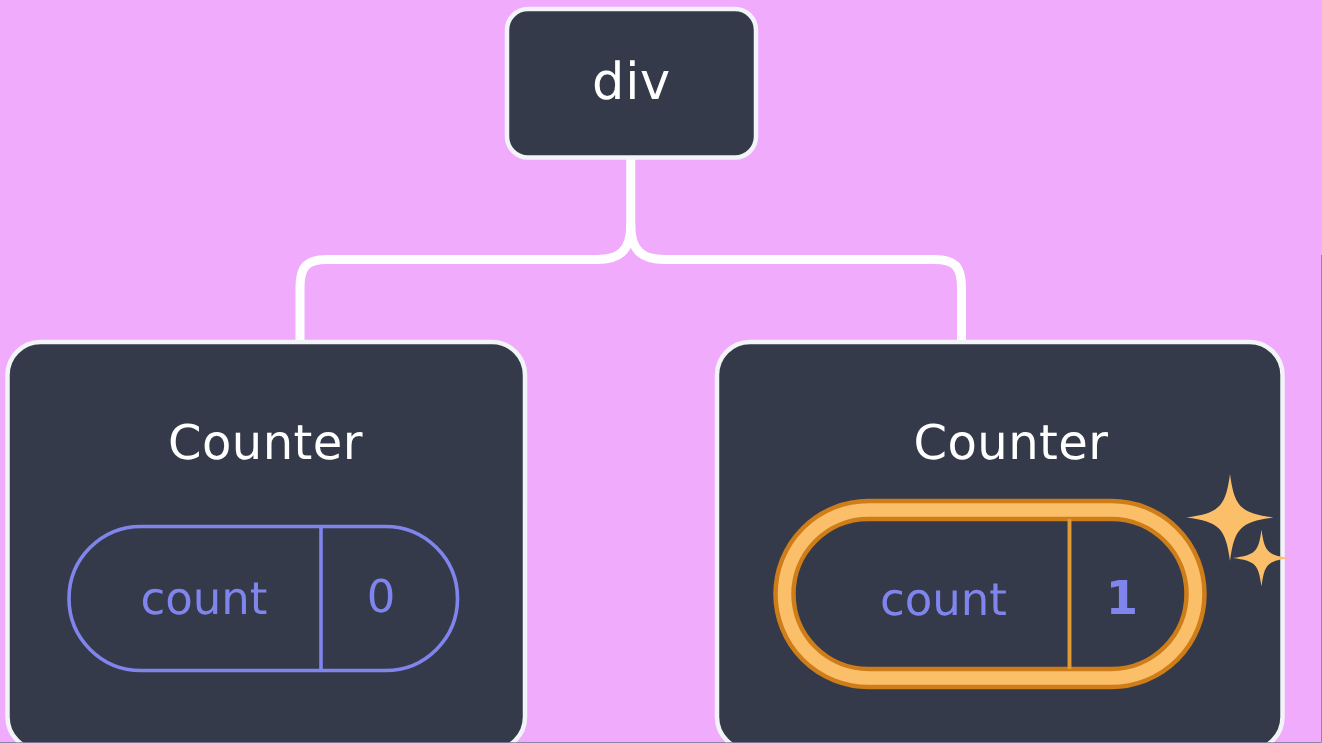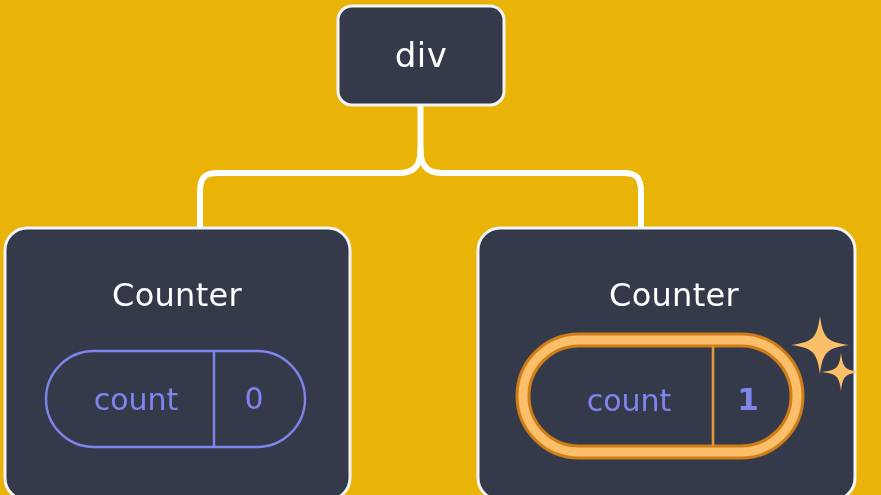--- a/index.html
+++ b/index.html
@@ -10,21 +10,21 @@
   body {
     width: 881px;
     height: 495px;
     overflow: hidden;
     font-family: "DejaVu Sans", sans-serif;
   }
   #stage {
     position: relative;
     width: 881px;
     height: 495px;
-    background: #eab308;
+    background: #f0abfc;
   }
   #diagram-svg {
     position: absolute;
     top: 0;
     left: 0;
     width: 881px;
     height: 495px;
     display: block;
   }
   .node-label {

